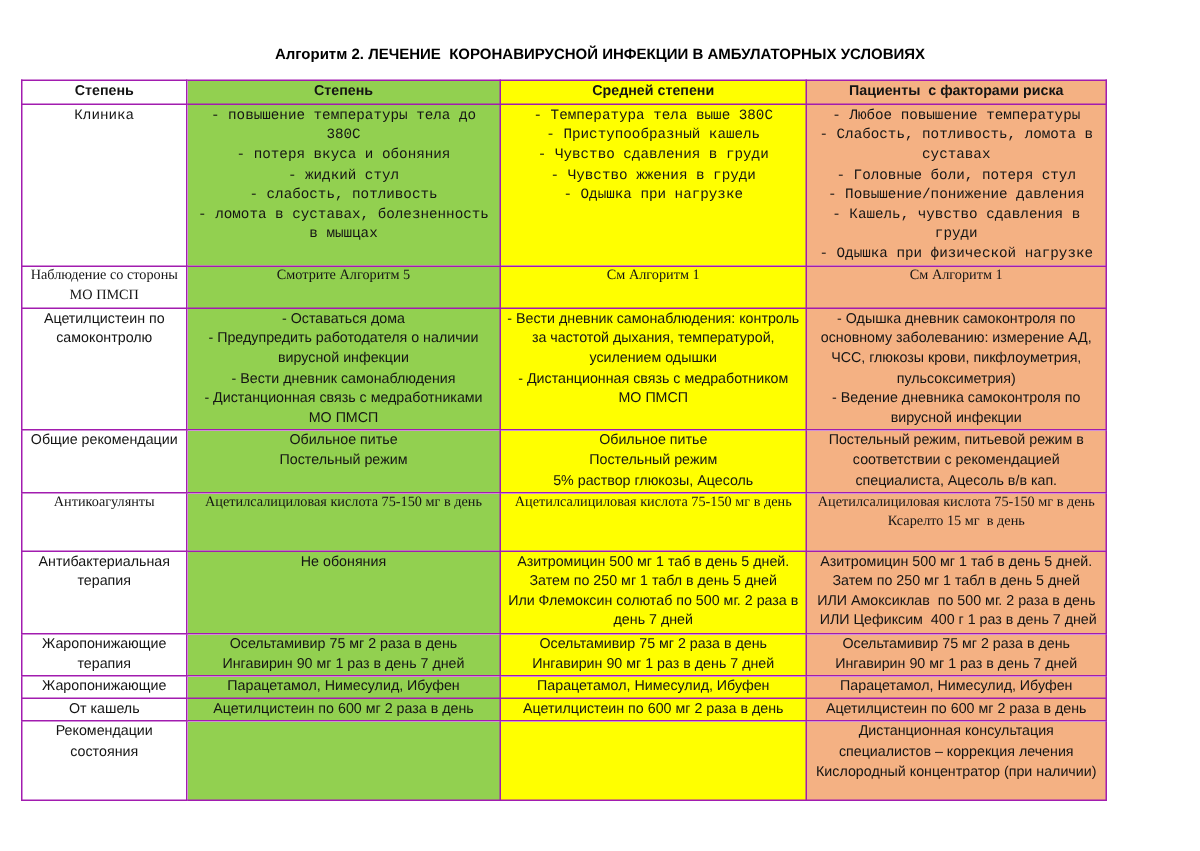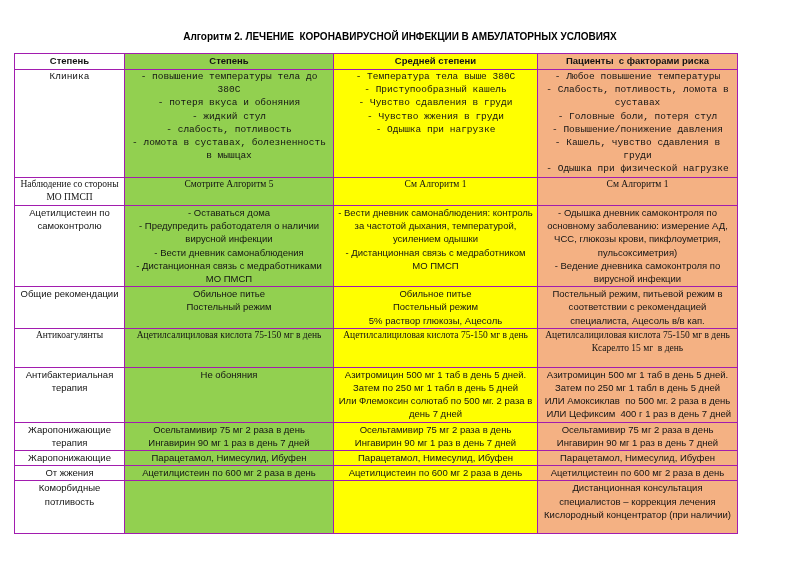--- a/index.html
+++ b/index.html
@@ -139,27 +139,27 @@
       <td class="c-risk">Осельтамивир 75 мг 2 раза в день
 Ингавирин 90 мг 1 раз в день 7 дней</td>
     </tr>
     <tr class="r7">
       <td class="c-label">Жаропонижающие</td>
       <td class="c-mild">Парацетамол, Нимесулид, Ибуфен</td>
       <td class="c-mod">Парацетамол, Нимесулид, Ибуфен</td>
       <td class="c-risk">Парацетамол, Нимесулид, Ибуфен</td>
     </tr>
     <tr class="r8">
-      <td class="c-label">От жжения</td>
+      <td class="c-label">От кашель</td>
       <td class="c-mild">Ацетилцистеин по 600 мг 2 раза в день</td>
       <td class="c-mod">Ацетилцистеин по 600 мг 2 раза в день</td>
       <td class="c-risk">Ацетилцистеин по 600 мг 2 раза в день</td>
     </tr>
     <tr class="r9">
-      <td class="c-label">Коморбидные потливость</td>
+      <td class="c-label">Рекомендации состояния</td>
       <td class="c-mild"></td>
       <td class="c-mod"></td>
       <td class="c-risk">Дистанционная консультация специалистов – коррекция лечения
 Кислородный концентратор (при наличии)</td>
     </tr>
   </tbody>
     </table>
 </div>
 
 </body></html>

